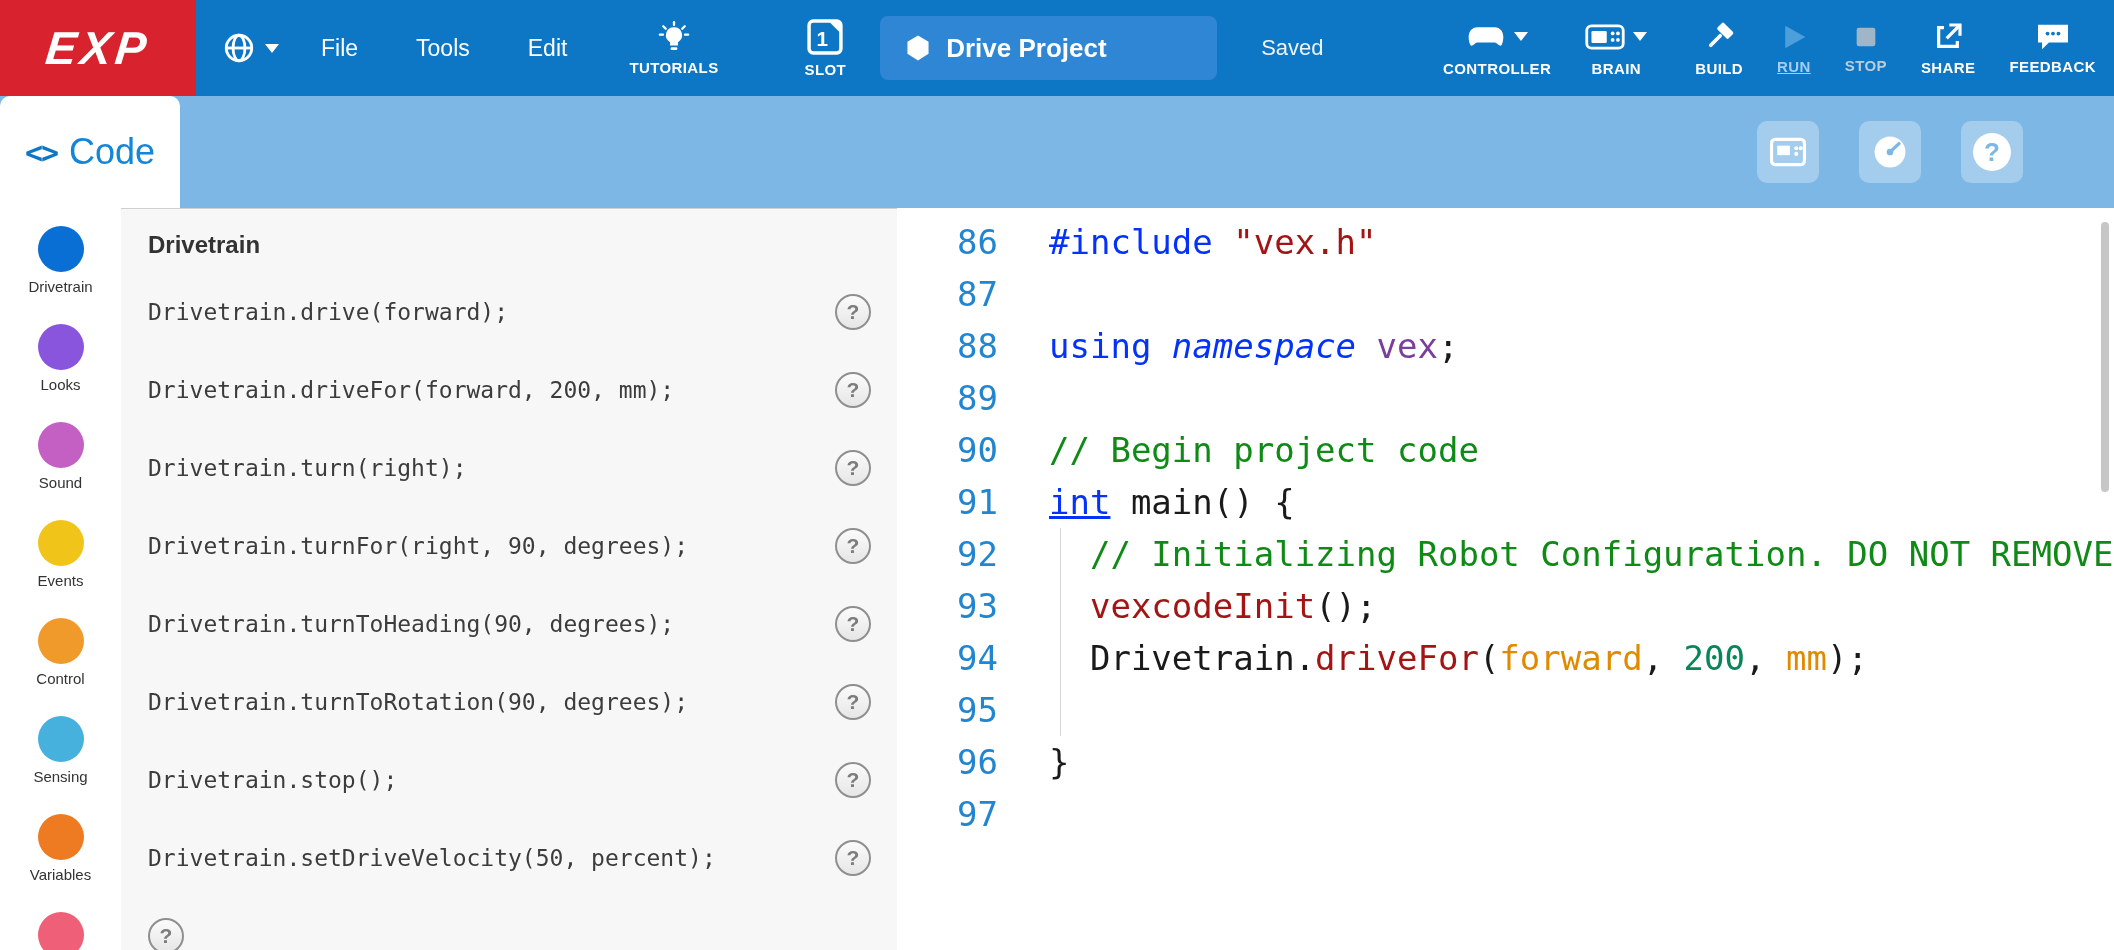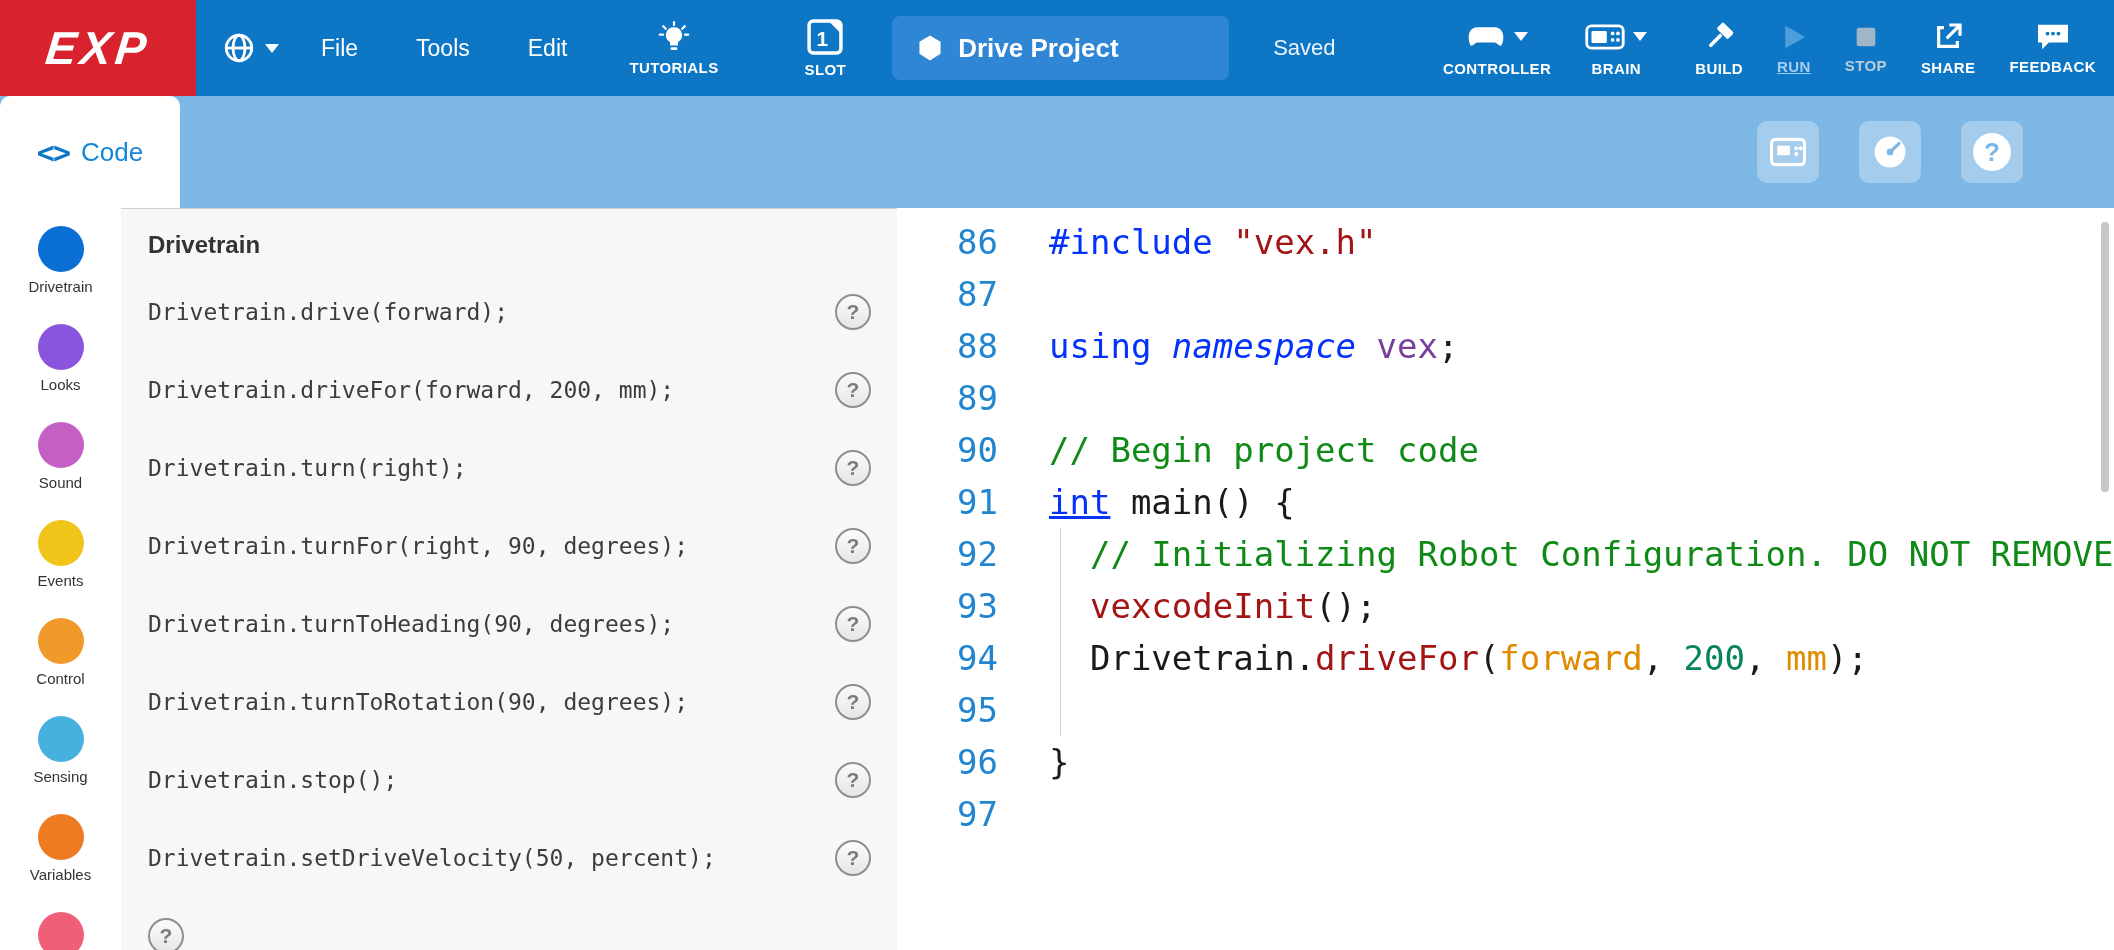--- a/index.html
+++ b/index.html
@@ -17,34 +17,34 @@
   .logo { width:196px; flex:none; background:var(--logo-red); display:flex; align-items:center; justify-content:center; }
   .logo span { color:#fff; font-weight:bold; font-style:italic; font-size:46px; letter-spacing:4px; transform:skewX(-6deg); }
   .globe-item { display:flex; align-items:center; gap:9px; margin-left:26px; cursor:pointer; }
   .caret { width:0; height:0; border-left:7px solid transparent; border-right:7px solid transparent; border-top:9px solid #fff; }
   .menus { display:flex; align-items:center; gap:58px; margin-left:42px; }
   .menu { color:#fff; font-size:23px; cursor:pointer; }
   .tb-btn { display:flex; flex-direction:column; align-items:center; justify-content:center; gap:6px; cursor:pointer; }
   .tb-label { color:#fff; font-size:15px; font-weight:bold; letter-spacing:.4px; white-space:nowrap; }
   .tutorials { margin-left:62px; }
   .slot { margin-left:86px; }
-  .project-box { margin-left:46px; align-self:center; width:337px; height:64px; background:var(--project-bg); border-radius:8px; display:flex; align-items:center; gap:14px; padding-left:24px; cursor:pointer; }
+  .project-box { margin-left:34px; align-self:center; width:337px; height:64px; background:var(--project-bg); border-radius:8px; display:flex; align-items:center; gap:14px; padding-left:24px; cursor:pointer; }
   .project-name { color:#fff; font-size:26px; font-weight:bold; }
   .saved { margin-left:44px; align-self:center; color:rgba(255,255,255,.92); font-size:22px; }
   .tb-right { margin-left:auto; display:flex; align-items:center; gap:34px; padding-right:18px; }
   .icon-row { display:flex; align-items:center; gap:8px; height:34px; }
   .brain-group { margin-right:14px; }
   .run-label { color:var(--run-label);text-decoration:underline; }
   .stop-label { color:var(--stop-label); }
 
   
   .tabbar { position:relative; height:112px; background:var(--tabbar-bg); }
   .code-tab { position:absolute; left:0; top:0; width:180px; height:112px; background:#fff; border-radius:10px 10px 0 0; display:flex; align-items:center; justify-content:center; gap:12px; cursor:pointer; }
   .code-tab-icon { color:#0d76c5; font-weight:bold; font-size:30px; letter-spacing:-2px; font-family:"DejaVu Sans Mono", monospace; }
-  .code-tab-label { color:#1486d8; font-size:26px; }
+  .code-tab-label { color:#1486d8; font-size:36px; }
   .tab-actions { position:absolute; right:91px; top:25px; display:flex; gap:40px; }
   .tab-action { width:62px; height:62px; border:none; border-radius:10px; background:rgba(255,255,255,.3); display:flex; align-items:center; justify-content:center; cursor:pointer; }
   .q-circle { width:38px; height:38px; border-radius:50%; background:#fff; color:var(--tabbar-bg); font-size:26px; font-weight:bold; display:flex; align-items:center; justify-content:center; }
 
   
   .content { display:flex; height:742px; }
   .sidebar { width:121px; flex:none; background:#fff; display:flex; flex-direction:column; align-items:center; padding-top:18px; gap:28px; overflow:hidden; }
   .cat-item { display:flex; flex-direction:column; align-items:center; width:121px; flex:none; cursor:pointer; }
   .cat-circle { width:46px; height:46px; border-radius:50%; background:#ccc; }
   .cat-label { margin-top:6px; font-size:15px; color:#333; height:18px; }

